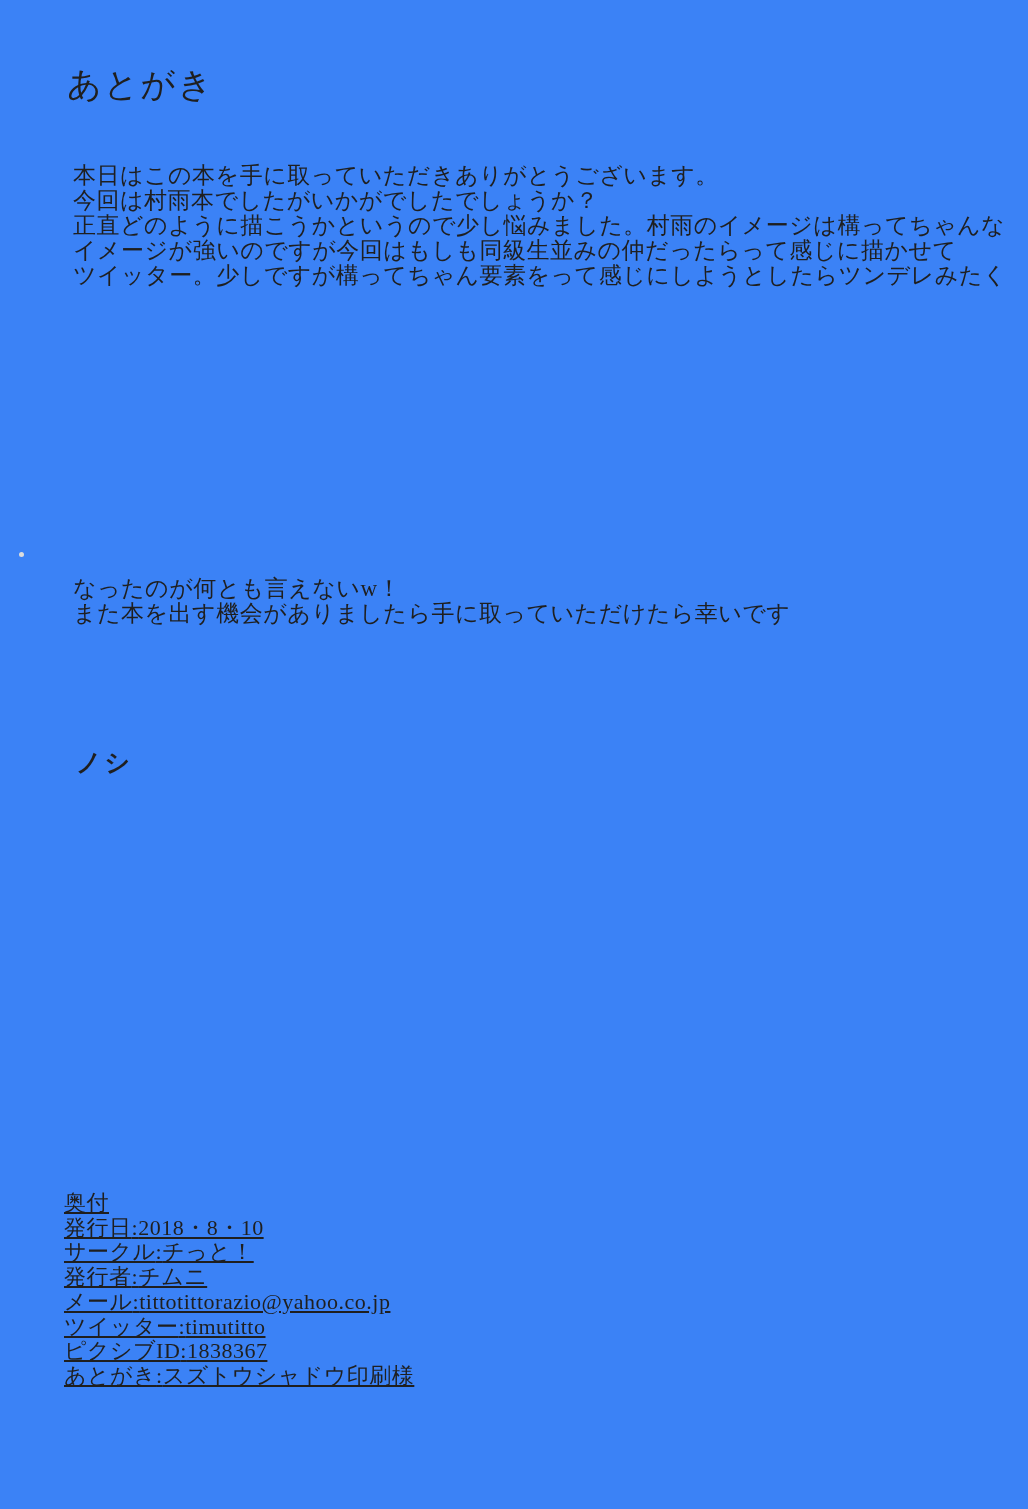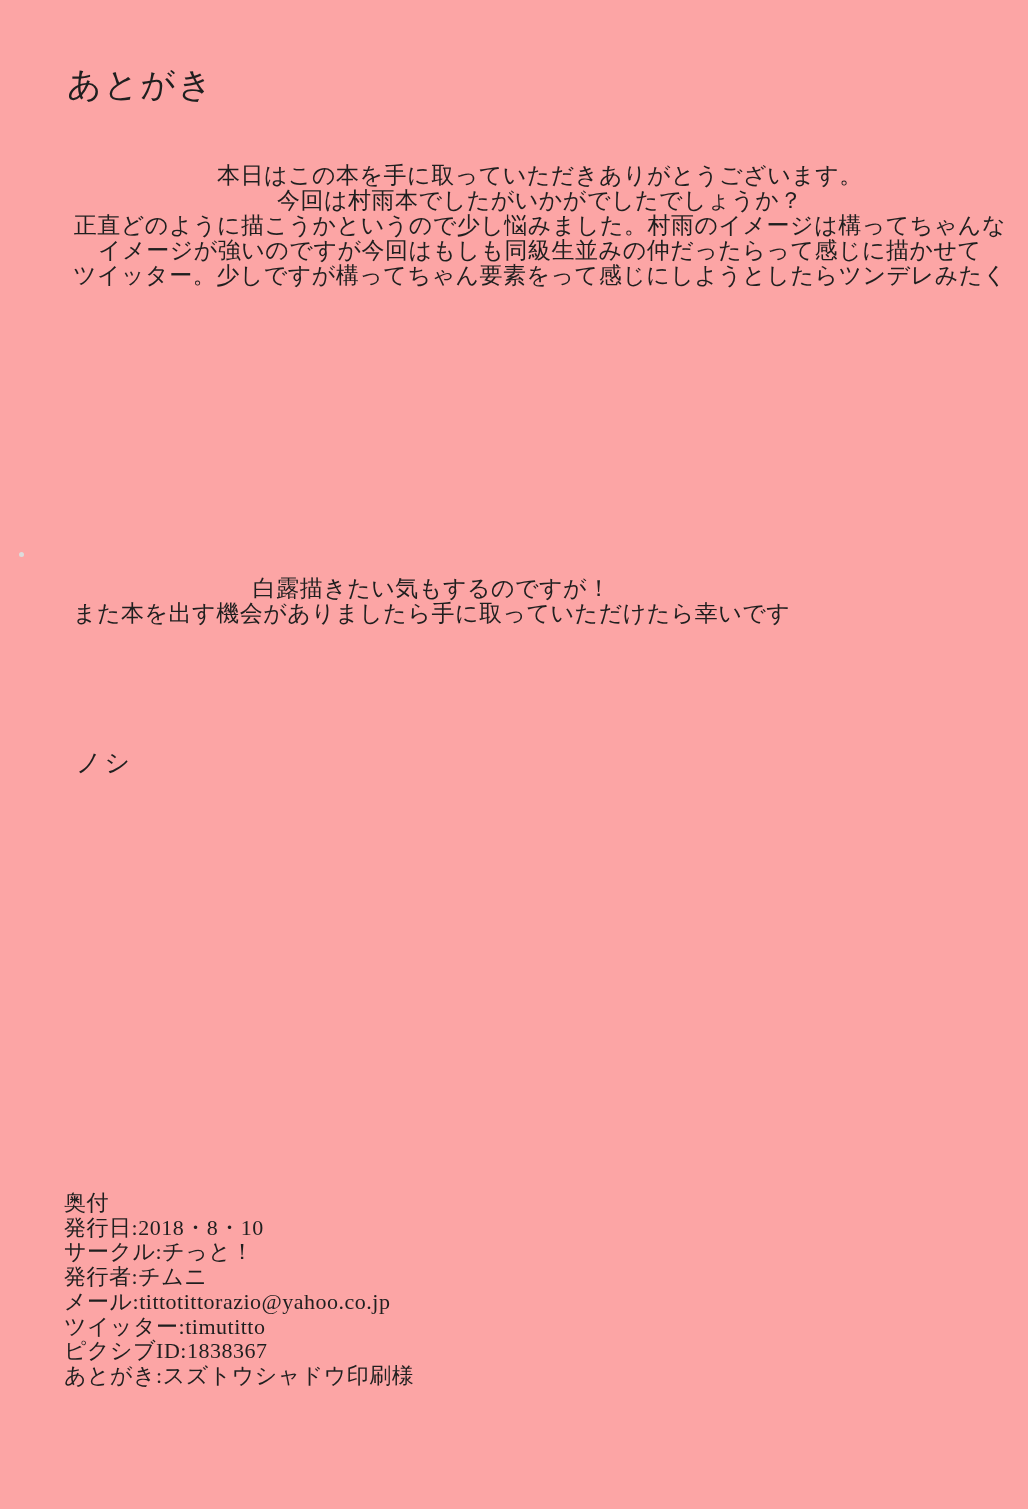--- a/index.html
+++ b/index.html
@@ -5,62 +5,63 @@
   html, body {
     margin: 0;
     padding: 0;
     background: #e8e8e8;
   }
   .page {
     position: relative;
     width: 1028px;
     height: 1509px;
     margin: 0 auto;
-    background: #fca5a5;
+    background: #3b82f6;
     color: #1f1f1f;
     font-family: "Liberation Serif", "DejaVu Serif", serif;
     overflow: hidden;
   }
   .page-title {
     position: absolute;
     top: 63px;
     left: 67px;
     font-size: 34px;
     line-height: 44px;
     letter-spacing: 2px;
     white-space: nowrap;
   }
   .para {
     position: absolute;
     font-size: 23px;
     line-height: 25px;
     letter-spacing: 0.5px;
     white-space: nowrap;
   }
-  .para div { white-space: nowrap; text-align: center; }
+  .para div { white-space: nowrap; }
   #para1 { top: 163px; left: 73px; }
   #para2 { top: 406px; left: 69px; }
   #para3 { top: 576px; left: 73px; }
   .signoff {
     position: absolute;
     top: 748px;
     left: 76px;
     font-size: 25px;
     line-height: 30px;
     letter-spacing: 3px;
+    font-weight: bold;
   }
   .colophon {
     position: absolute;
     top: 1191px;
     left: 64px;
     font-size: 22px;
     line-height: 24.7px;
     letter-spacing: 0.5px;
   }
-  .colophon div { white-space: nowrap; }
+  .colophon div { white-space: nowrap; text-decoration: underline; }
   .scan-dot {
     position: absolute;
     top: 552px;
     left: 19px;
     width: 5px;
     height: 5px;
     border-radius: 50%;
     background: #dcdcdc;
   }
 </style>
@@ -74,21 +75,21 @@
   <div class="para" id="para1">
     <div>本日はこの本を手に取っていただきありがとうございます。</div>
     <div>今回は村雨本でしたがいかがでしたでしょうか？</div>
     <div>正直どのように描こうかというので少し悩みました。村雨のイメージは構ってちゃんな</div>
     <div>イメージが強いのですが今回はもしも同級生並みの仲だったらって感じに描かせて</div>
     <div>ツイッター。少しですが構ってちゃん要素をって感じにしようとしたらツンデレみたく</div>
   </div>
 
 
   <div class="para" id="para3">
-    <div>白露描きたい気もするのですが！</div>
+    <div>なったのが何とも言えないw！</div>
     <div>また本を出す機会がありましたら手に取っていただけたら幸いです</div>
   </div>
 
   <div class="signoff">ノシ</div>
 
   <div class="scan-dot"></div>
 
   <div class="colophon">
     <div>奥付</div>
     <div><span>発行日</span><span>:</span><span>2018・8・10</span></div>

